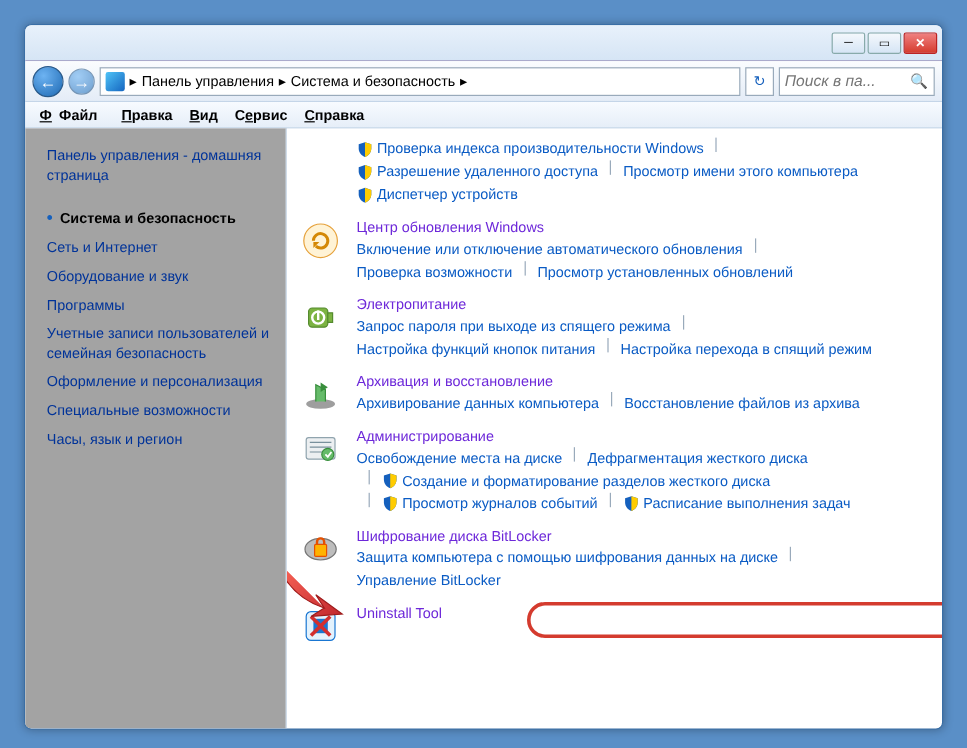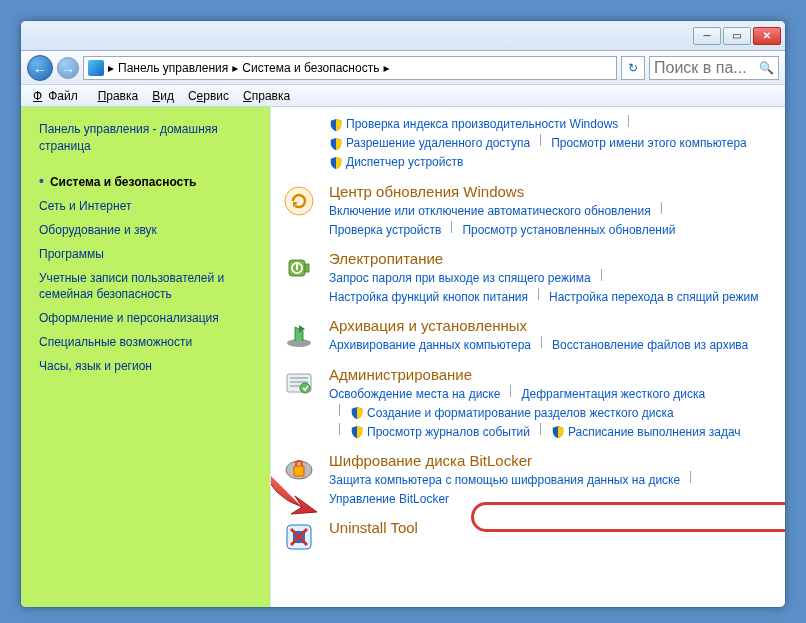--- a/index.html
+++ b/index.html
@@ -9,35 +9,35 @@
 .win-btn { width: 28px; height: 18px; margin-left: 2px; border: 1px solid #8aa; border-radius: 2px; background: linear-gradient(to bottom,#f4f8fc,#d6e5f5); display: flex; align-items: center; justify-content: center; font-size: 10px; cursor: pointer; }
 .win-btn.close { background: linear-gradient(to bottom,#f08080,#d43b2e); border-color: #b22; color: #fff; font-weight: bold; }
 .navbar { background: linear-gradient(to bottom,#fafcfe,#e4ecf7); height: 34px; display: flex; align-items: center; padding: 0 6px; border-bottom: 1px solid #c4d5e8; gap: 4px; }
 .nav-back, .nav-fwd { width: 26px; height: 26px; border-radius: 50%; background: radial-gradient(circle at 35% 30%, #6db3f2, #1e69b3); border: 1px solid #2a5a8a; display: inline-flex; align-items: center; justify-content: center; color: #fff; font-size: 14px; cursor: pointer; }
 .nav-fwd { width: 22px; height: 22px; opacity: 0.6; }
 .address { flex: 1; height: 24px; border: 1px solid #9ab; background: #fff; display: flex; align-items: center; padding: 0 4px; font-size: 12px; gap: 4px; }
 .address .crumb { color: #000; cursor: pointer; }
 .address .sep { color: #000; }
 .refresh-btn { width: 24px; height: 24px; border: 1px solid #9ab; background: #fff; display: flex; align-items: center; justify-content: center; cursor: pointer; color: #1560bd; }
 .search { width: 130px; height: 24px; border: 1px solid #9ab; background: #fff; display: flex; align-items: center; padding: 0 4px; gap: 4px; }
-.search input { border: none; width: 100%; font-size: 16px; color: #888; outline: none; }
+.search input { border: none; width: 100%; font-size: 13px; font-style: italic; color: #888; outline: none; }
 .menubar { background: linear-gradient(to bottom,#f7fbff,#e6eef8); height: 22px; display: flex; align-items: center; padding: 0 6px; border-bottom: 1px solid #c4d5e8; font-size: 12px; gap: 2px; }
-.menubar span { padding: 2px 6px; cursor: pointer; }
+.menubar span { padding: 2px 6px; cursor: pointer; font-weight: bold; }
 .menubar span u { text-decoration: underline; }
 .body { display: flex; min-height: 500px; }
-.sidebar { width: 250px; background: #bef264; padding: 14px 10px 24px 18px; border-right: 1px solid #d6e5f5; font-size: 12px; }
+.sidebar { width: 218px; background: #a3a3a3; padding: 14px 10px 24px 18px; border-right: 1px solid #d6e5f5; font-size: 12px; }
 .side-home { color: #003399; margin-bottom: 14px; cursor: pointer; line-height: 1.4; }
 .side-item { color: #003399; padding: 3px 0; cursor: pointer; border-bottom: 1px solid transparent; line-height: 1.4; }
 .side-item.active { color: #000; font-weight: bold; }
 .side-item.active::before { content: "•"; color: #1560bd; margin-right: 6px; font-size: 14px; }
 .content { flex: 1; padding: 8px 16px 16px 10px; overflow: auto; position: relative; }
 .section { display: flex; gap: 12px; margin-bottom: 10px; }
 .sect-icon { width: 36px; flex-shrink: 0; display: flex; align-items: flex-start; justify-content: center; font-size: 26px; padding-top: 2px; }
 .sect-body { flex: 1; }
-.sect-title { color: #a16207; font-size: 15px; margin-bottom: 2px; cursor: pointer; }
+.sect-title { color: #6d28d9; font-size: 12px; margin-bottom: 2px; cursor: pointer; }
 .sect-links { display: flex; flex-wrap: wrap; gap: 0; line-height: 1.6; }
 .sub-link { color: #0a5bc4; font-size: 12px; cursor: pointer; display: inline-flex; align-items: center; text-align: right; }
 .shield { display: inline-block; width: 14px; height: 14px; margin-right: 3px; vertical-align: middle; }
 .vsep { display: inline-block; width: 1px; height: 12px; background: #9ab; margin: 0 10px; vertical-align: middle; }
 .highlight-oval { position: absolute; border: 3px solid #d43b2e; border-radius: 18px; pointer-events: none; }
 .red-arrow { position: absolute; pointer-events: none; }
 .top-links .sub-link { margin-right: 0; }
 .cp-icon { width:16px; height:16px; display:inline-block; background:linear-gradient(135deg,#4fc3f7,#1565c0); border-radius:2px; }
 </style>
 </head>
@@ -133,21 +133,21 @@
                 <circle cx="16" cy="16" r="14" fill="#fff3d6" stroke="#e6a23c"></circle>
                 <path d="M10 16a6 6 0 1 1 2 4.5" fill="none" stroke="#d48806" stroke-width="2.5"></path>
                 <path d="M10 22v-5h5z" fill="#d48806"></path>
               </svg>
             </div>
             <div class="sect-body">
               <div class="sect-title">Центр обновления Windows</div>
               <div class="sect-links">
                 <span class="sub-link">Включение или отключение автоматического обновления</span>
                 <span class="vsep"></span>
-                <span class="sub-link">Проверка устройств</span>
+                <span class="sub-link">Проверка возможности</span>
                 <span class="vsep"></span>
                 <span class="sub-link">Просмотр установленных обновлений</span>
               </div>
             </div>
           </div>
           <div class="section">
             <div class="sect-icon">
               <svg width="32" height="32" viewBox="0 0 32 32">
                 <rect x="6" y="8" width="16" height="16" rx="3" fill="#7cb342" stroke="#558b2f"></rect>
                 <path d="M22 12h4v8h-4z" fill="#7cb342" stroke="#558b2f"></path>
@@ -168,21 +168,21 @@
           </div>
           <div class="section">
             <div class="sect-icon">
               <svg width="32" height="32" viewBox="0 0 32 32">
                 <ellipse cx="16" cy="24" rx="12" ry="4" fill="#9e9e9e"></ellipse>
                 <path d="M12 22V8l8 4v10" fill="#66bb6a" stroke="#388e3c"></path>
                 <path d="M16 6l6 4-6 4z" fill="#388e3c"></path>
               </svg>
             </div>
             <div class="sect-body">
-              <div class="sect-title">Архивация и установленных</div>
+              <div class="sect-title">Архивация и восстановление</div>
               <div class="sect-links">
                 <span class="sub-link">Архивирование данных компьютера</span>
                 <span class="vsep"></span>
                 <span class="sub-link">Восстановление файлов из архива</span>
               </div>
             </div>
           </div>
           <div class="section">
             <div class="sect-icon">
               <svg width="32" height="32" viewBox="0 0 32 32">

